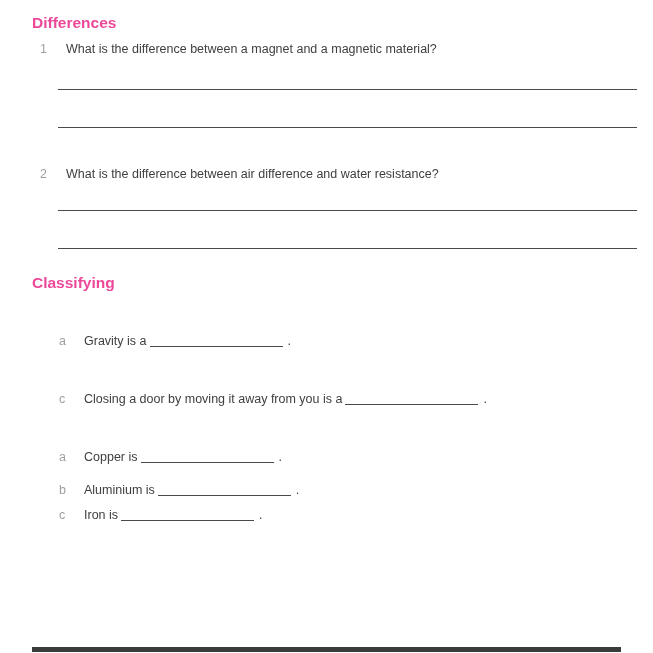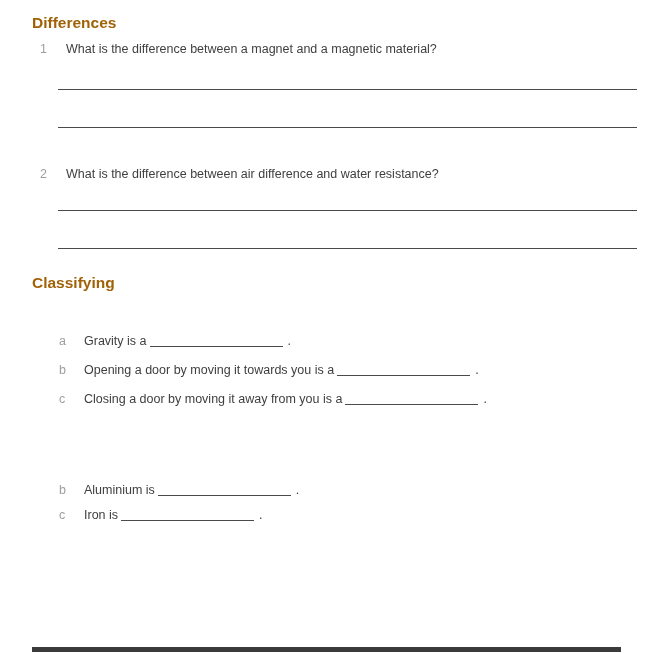--- a/index.html
+++ b/index.html
@@ -23,21 +23,21 @@
     font-size: 12.5px;
     line-height: 16px;
     color: #3e3e3e;
   }
   .heading {
     position: absolute;
     left: 32px;
     font-size: 15.5px;
     line-height: 19px;
     font-weight: 600;
-    color: #a16207;
+    color: #ec4899;
     white-space: nowrap;
   }
   .qnum {
     display: inline-block;
     width: 26px;
     color: #9e9e9e;
   }
   .sub-row {
     position: absolute;
     left: 59px;
@@ -98,29 +98,29 @@
   <div class="answer-line" style="top:210px"></div>
   <div class="answer-line" style="top:248px"></div>
 
   <div class="heading" style="top:273px">Classifying</div>
 
 
   <div class="sub-row" style="top:331px">
     <span class="sub-letter">a</span><span>Gravity is a</span><span class="blank"></span><span class="dot">.</span>
   </div>
 
-  <div class="sub-row" style="top:360px">
-    <span class="sub-letter">b</span><span>Opening a door by moving it towards you is a</span><span class="blank"></span><span class="dot">.</span>
-  </div>
 
   <div class="sub-row" style="top:389px">
     <span class="sub-letter">c</span><span>Closing a door by moving it away from you is a</span><span class="blank"></span><span class="dot">.</span>
   </div>
 
 
+  <div class="sub-row" style="top:447px">
+    <span class="sub-letter">a</span><span>Copper is</span><span class="blank"></span><span class="dot">.</span>
+  </div>
 
   <div class="sub-row" style="top:480px">
     <span class="sub-letter">b</span><span>Aluminium is</span><span class="blank"></span><span class="dot">.</span>
   </div>
 
   <div class="sub-row" style="top:505px">
     <span class="sub-letter">c</span><span>Iron is</span><span class="blank"></span><span class="dot">.</span>
   </div>
 
   <div class="footer-bar"></div>

